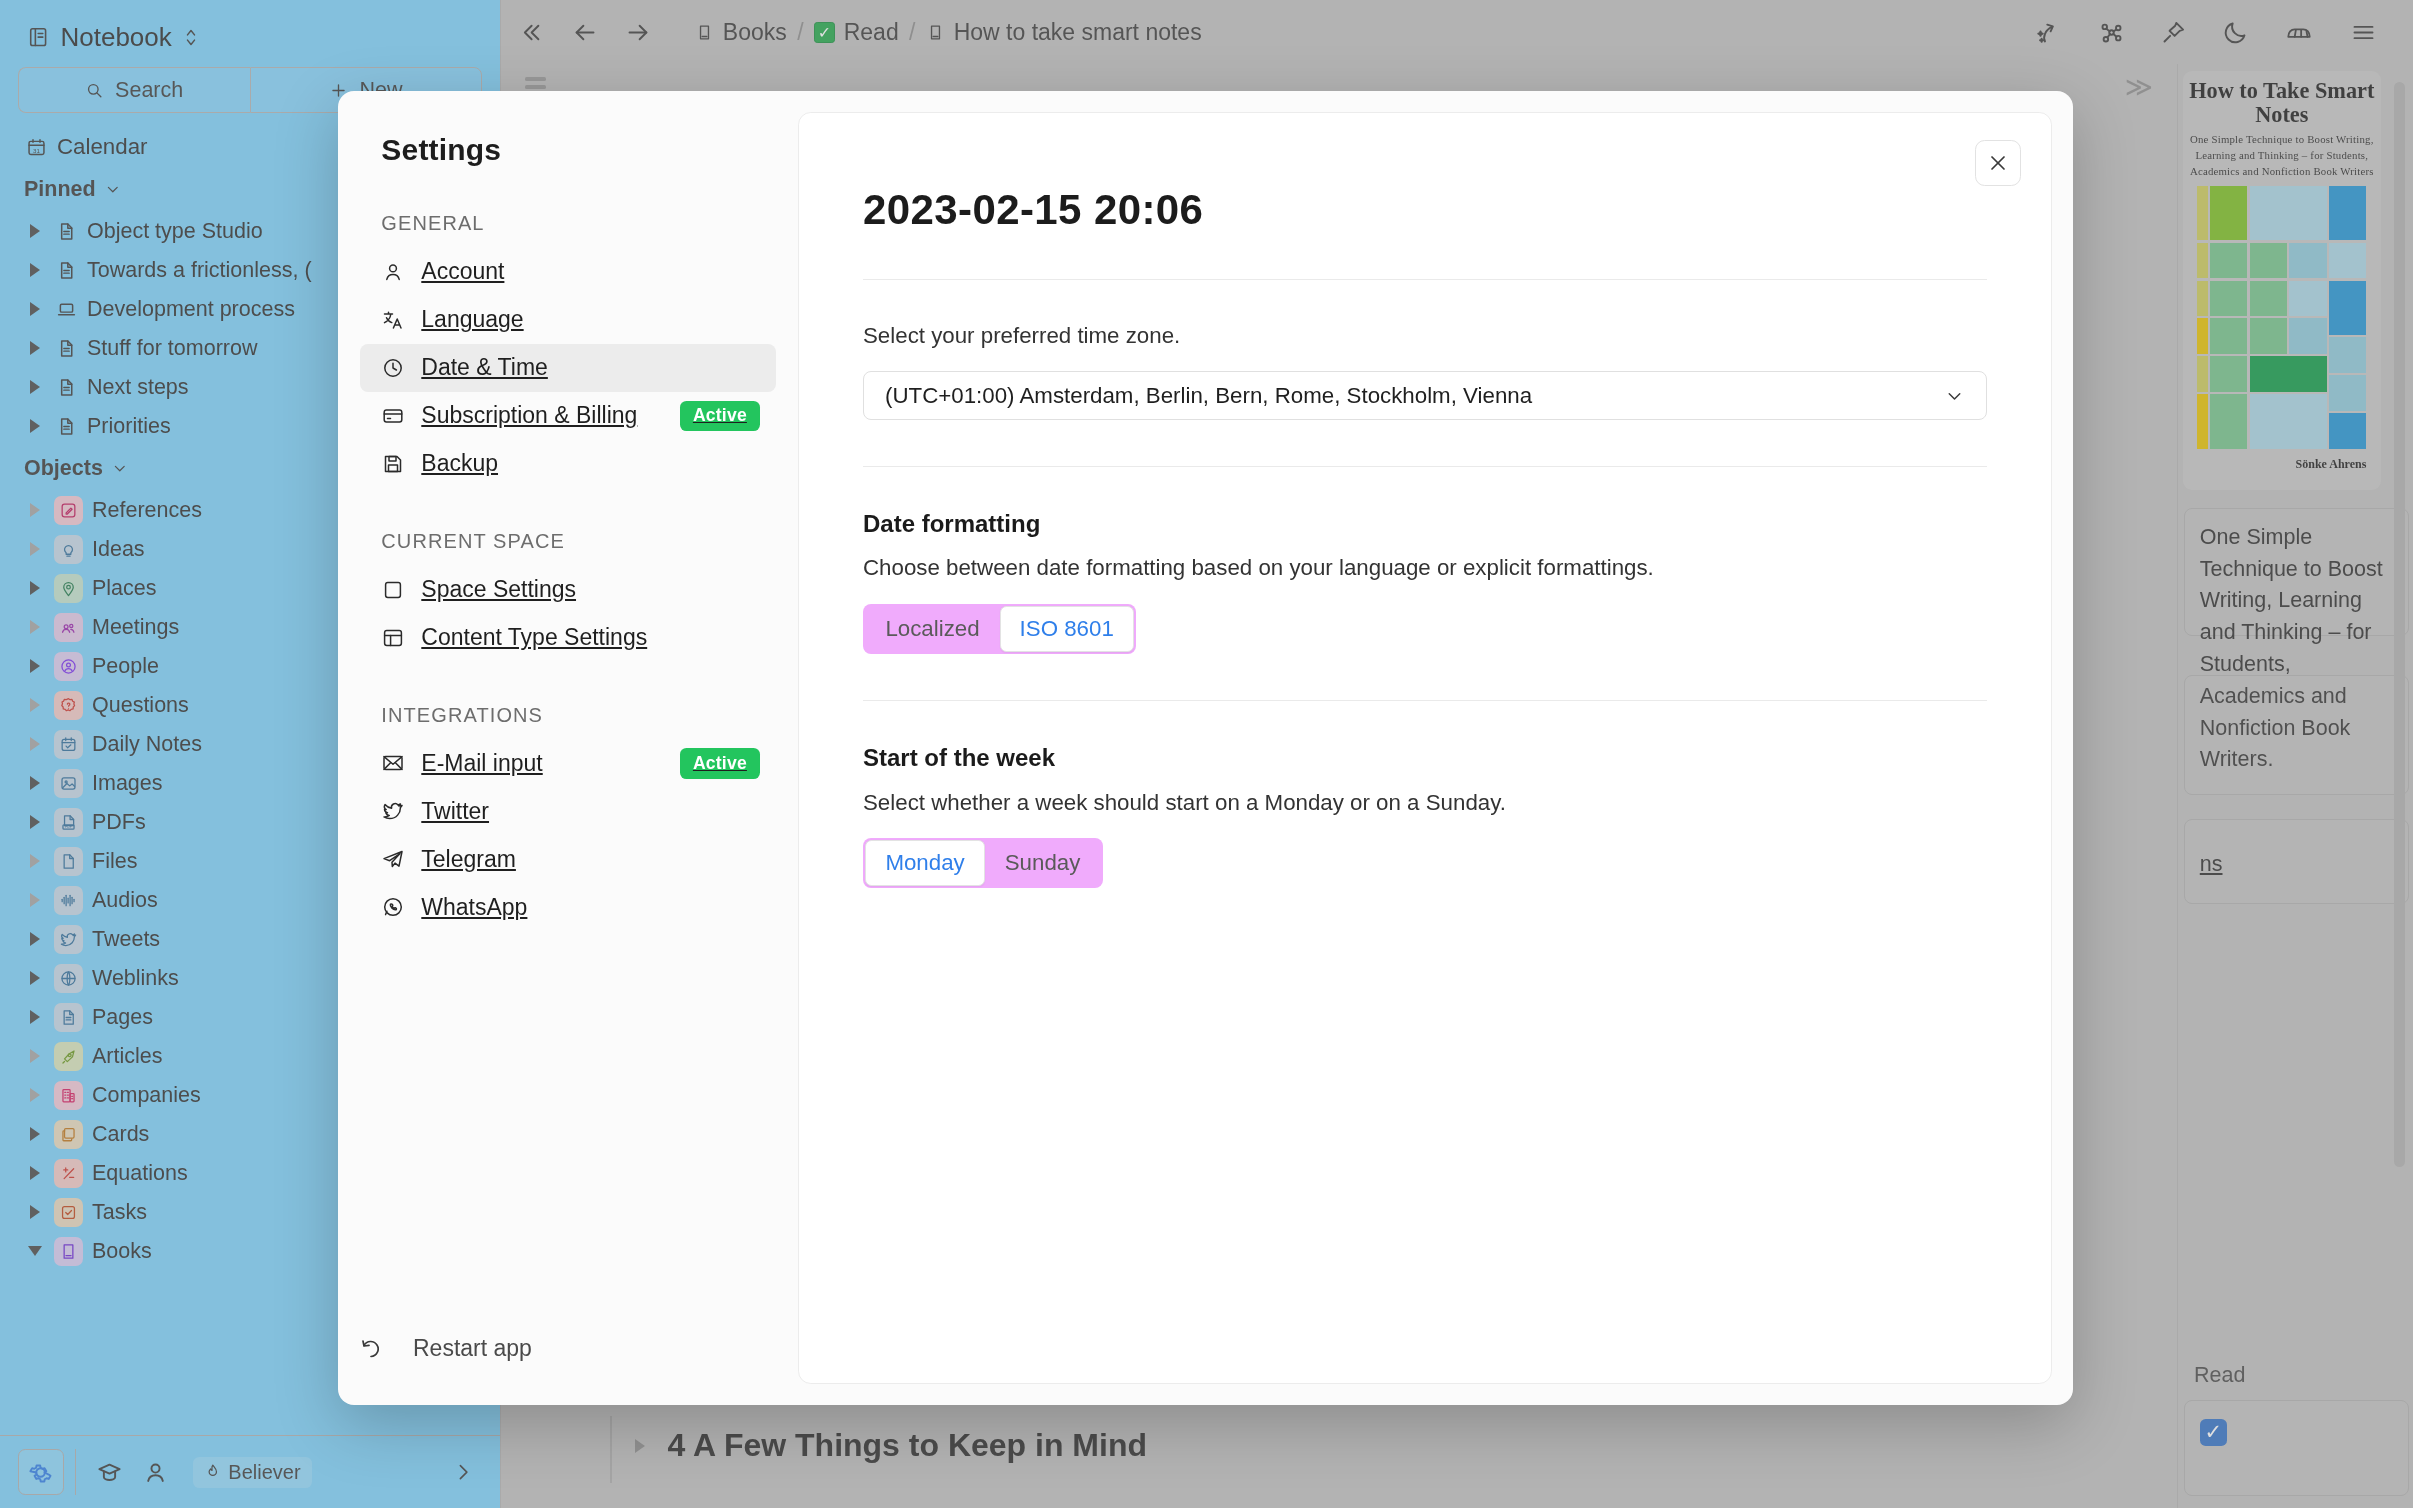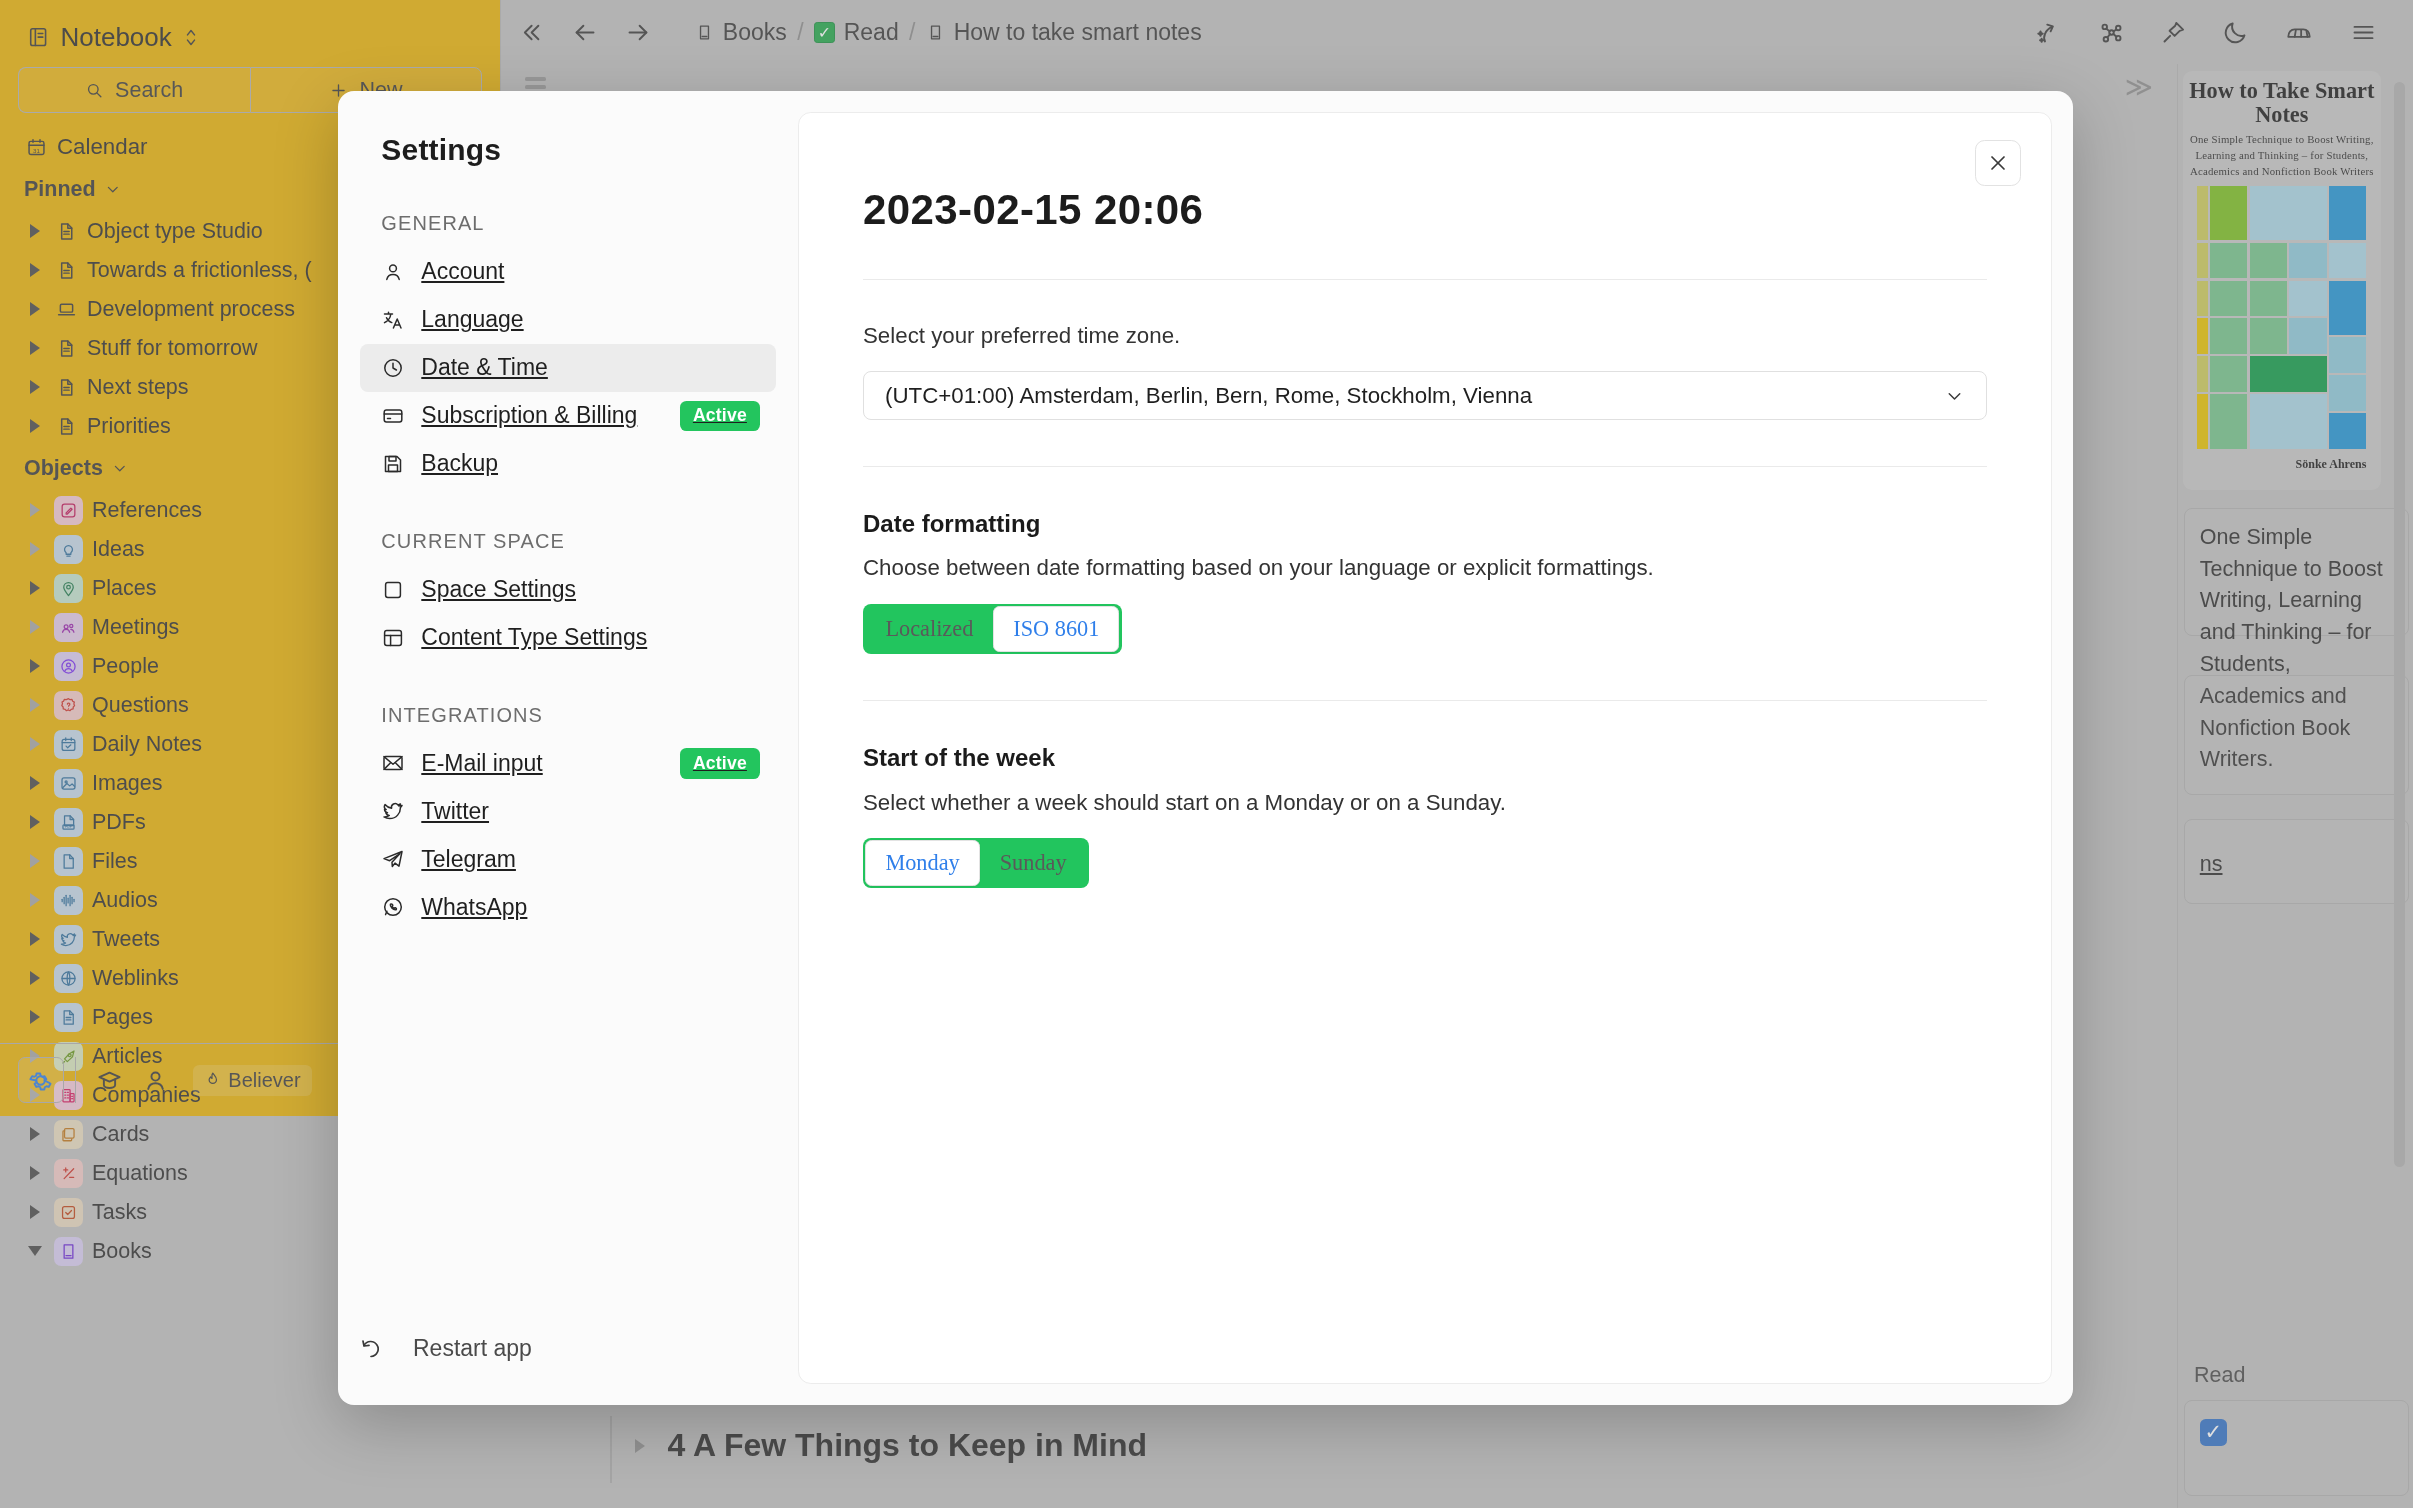--- a/index.html
+++ b/index.html
@@ -9,22 +9,22 @@
     font-family: "Liberation Sans", sans-serif;
     background: #c1c1c1;
   }
   #app { position: relative; width: 2413px; height: 1508px; }
 
   
   .bg-layer { position: absolute; inset: 0; }
 
   
   .sidebar {
-    position: absolute; left: 0; top: 0; width: 501px; height: 1116px;
-    background: #eab308;
+    position: absolute; left: 0; top: 0; width: 501px; height: 1508px;
+    background: #7dd3fc;
     border-right: 0.8px solid #b3b3b3;
   }
   .nb-header {
     display: flex; align-items: center; gap: 11.2px;
     padding: 19px 0 0 27px; height: 56px;
   }
   .nb-header .nb-title { font-size: 26px; color: #2b2b2b; font-weight: 400; }
   .icon { display: inline-flex; align-items: center; justify-content: center; }
   .ic-stroke { stroke: #3a3a3a; fill: none; stroke-width: 1.7; stroke-linecap: round; stroke-linejoin: round; }
 
@@ -171,21 +171,21 @@
   .hr { height: 0.8px; background: #eaeaea; margin: 45px 0 0 0; }
   .sec { margin-top: 43px; }
   .sec h3 { font-size: 24px; font-weight: 700; color: #1b1b1b; }
   .sec p { font-size: 22.3px; color: #333; margin-top: 17.6px; }
   .select {
     margin-top: 22.3px; height: 49px; border: 0.8px solid #e0e0e0; border-radius: 8px;
     display: flex; align-items: center; padding: 0 21px; font-size: 22.3px; color: #1f1f1f;
     background: #fff;
   }
   .select .chev { margin-left: auto; }
-  .seg { margin-top: 22.3px; display: inline-flex; background: #22c55e; border-radius: 8px; padding: 2.4px; font-family: Liberation Serif, serif; }
+  .seg { margin-top: 22.3px; display: inline-flex; background: #f0abfc; border-radius: 8px; padding: 2.4px; }
   .seg-btn {
     padding: 8.8px 19px; font-size: 22.3px; color: #5a5a5a; border-radius: 6.4px; border: 0.8px solid transparent;
   }
   .seg-btn.on { background: #fff; border-color: #e3e3e3; color: #2f7fea; box-shadow: 0 0.8px 1.6px rgba(0,0,0,0.05); }
 </style>
 </head>
 <body>
 
 <div id="app">
 

